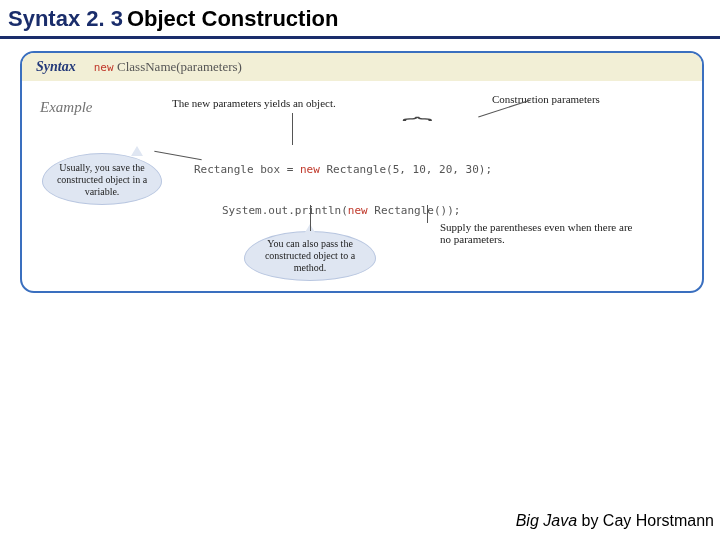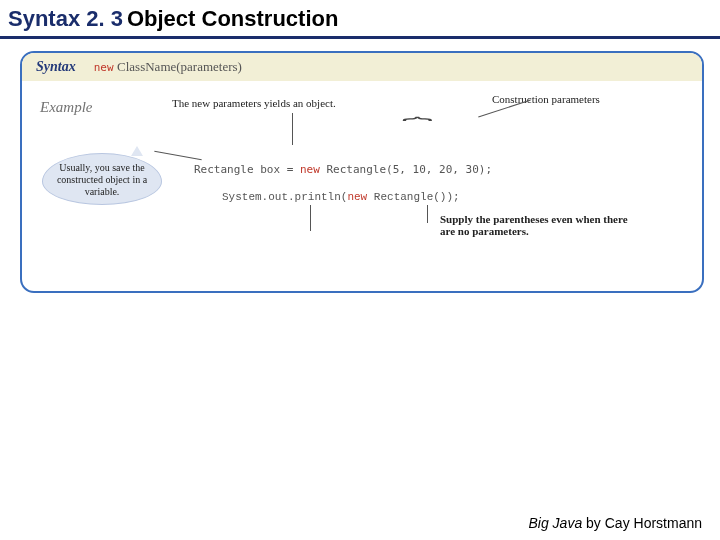--- a/index.html
+++ b/index.html
@@ -122,23 +122,23 @@
     transform: scaleX(2.8);
     font-family: serif;
   }
   .line {
     position: absolute;
     background: #555;
   }
   .footer {
     position: absolute;
     bottom: 8px;
-    right: 18px;
+    right: 6px;
     font-family: Arial, sans-serif;
-    font-size: 14px;
+    font-size: 16px;
     text-align: right;
     line-height: 1.3;
   }
   .footer .booktitle { font-style: italic; }
 </style>
 </head>
 <body>
 
 <div class="header">
   <span class="header-prefix">Syntax 2. 3</span>
@@ -161,31 +161,35 @@
 
   <div class="annot" style="top:44px; left:150px;">The new parameters yields an object.</div>
   <div class="line" style="top:60px; left:270px; width:1px; height:32px;"></div>
 
   <div class="annot right" style="top:40px; left:470px;">Construction parameters</div>
   <div class="bracket" style="top:64px; left:390px;">⏞</div>
   <div class="line" style="top:55px; left:455px; width:55px; height:1px; transform:rotate(-18deg);"></div>
 
   <div class="codeblock" style="top:94px; left:172px;margin-top:16px;"><span>Rectangle box = </span><span class="kw">new</span><span> Rectangle(5, 10, 20, 30);</span></div>
 
-  <div class="codeblock" style="top:138px; left:200px;font-family:Liberation Mono, monospace;"><span>System.out.println(</span><span class="kw">new</span><span> Rectangle());</span></div>
+  <div class="codeblock" style="top:151px; left:200px;"><span>System.out.println(</span><span class="kw">new</span><span> Rectangle());</span></div>
 
   <div class="callout left" style="top:100px; left:20px; width:120px; height:52px;align-items:flex-end;">
     <span>Usually, you save the constructed object in a variable.</span>
     <div class="tail"></div>
   </div>
   <div class="line" style="top:102px; left:132px; width:48px; height:1px; transform:rotate(10deg);"></div>
 
+  <div class="callout bottom" style="top:178px; left:222px; width:132px; height:50px;">
+    <span>You can also pass the constructed object to a method.</span>
+    <div class="tail"></div>
+  </div>
   <div class="line" style="top:152px; left:288px; width:1px; height:26px;"></div>
 
-  <div class="annot right" style="top:160px; left:418px; width:200px;font-weight:bold;">Supply the parentheses even when there are no parameters.</div>
+  <div class="annot right" style="top:168px; left:418px; width:200px;">Supply the parentheses even when there are no parameters.</div>
   <div class="line" style="top:152px; left:405px; width:1px; height:18px;"></div>
 
 </div>
 
 <div class="footer">
   <div>
     <span class="booktitle">Big Java</span><span> by Cay Horstmann</span>
   </div>
 </div>
 

